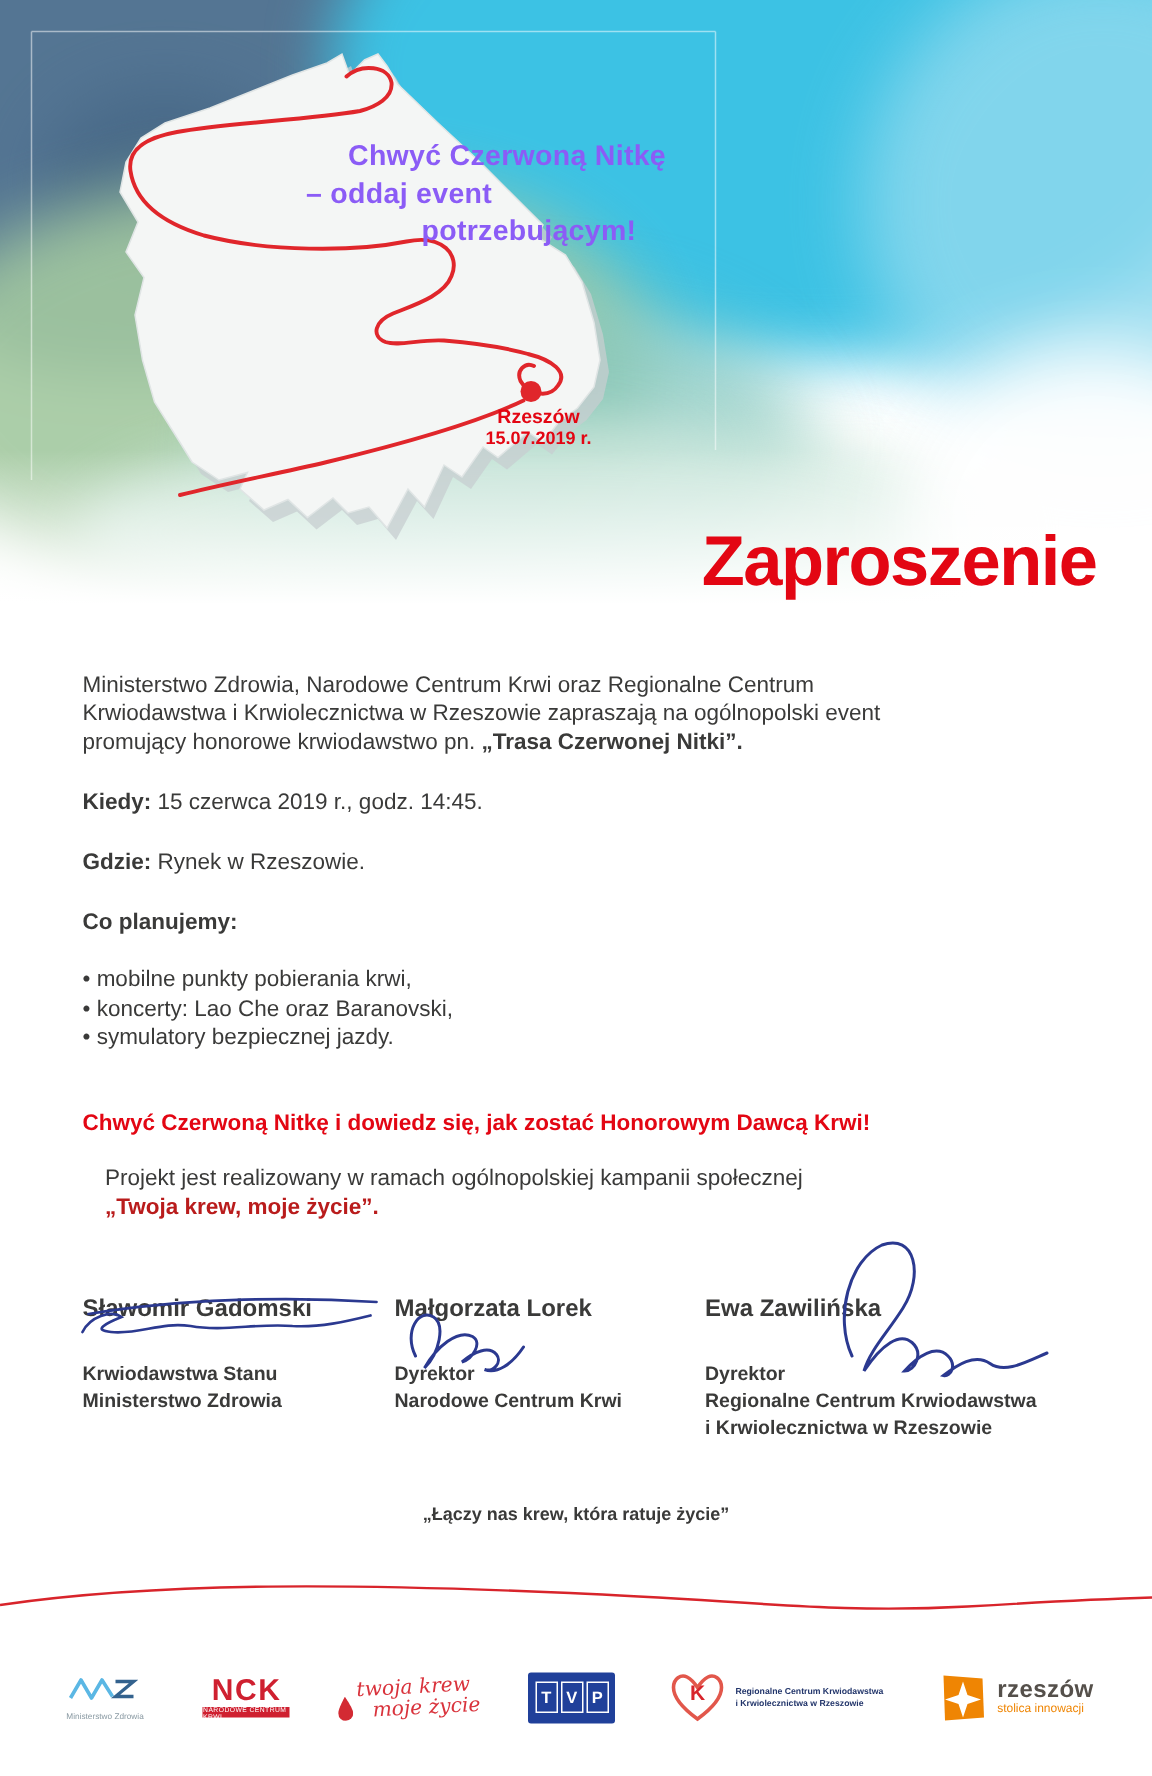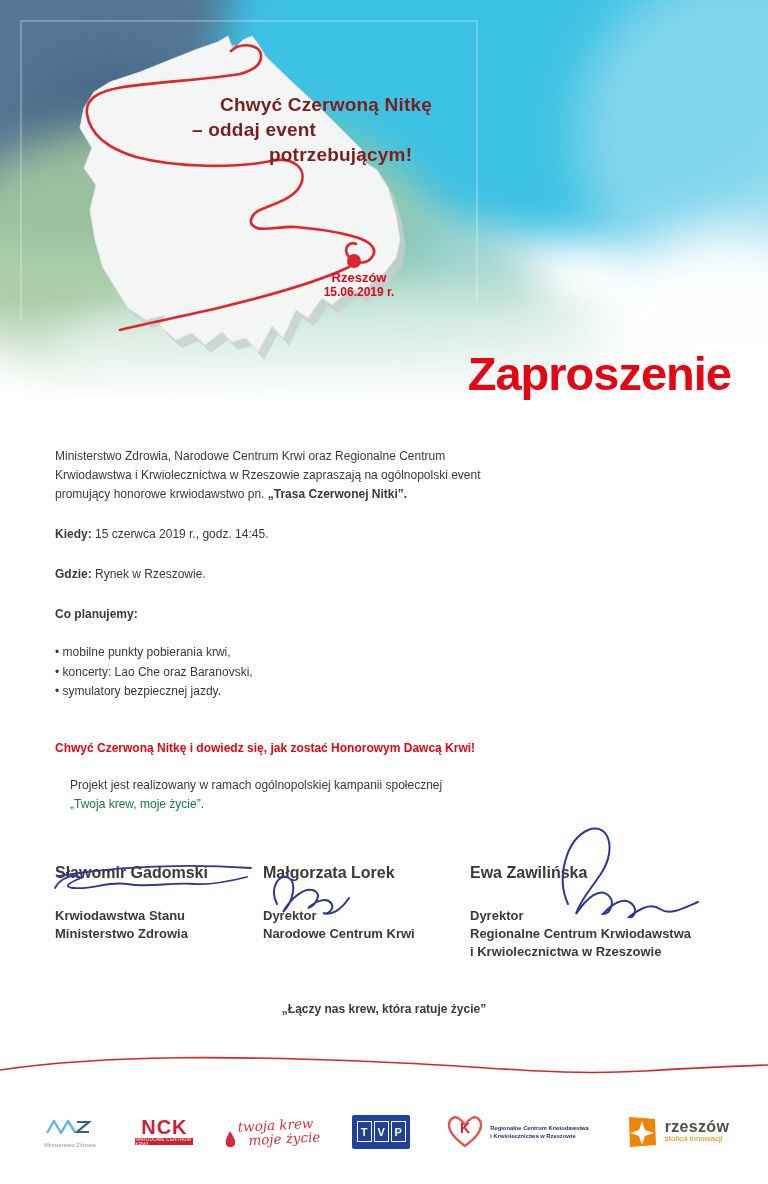--- a/index.html
+++ b/index.html
@@ -18,43 +18,43 @@
   .w4{left:-70px;top:120px;width:500px;height:290px;background:#a3c9a0;filter:blur(22px);
       border-radius:55% 45% 50% 60%;opacity:.9;}
   .w5{left:150px;top:195px;width:390px;height:210px;background:#82c6bd;filter:blur(24px);border-radius:50%;opacity:.75;}
   .w6{left:50px;top:280px;width:620px;height:150px;background:#d3eadf;filter:blur(18px);border-radius:50%;opacity:.85;}
   .w7{left:600px;top:230px;width:260px;height:240px;background:#ffffff;filter:blur(24px);border-radius:50%;opacity:.95;}
   .wfade{position:absolute;left:0;right:0;top:300px;height:132px;
          background:linear-gradient(to bottom,rgba(255,255,255,0),#ffffff 78%);}
 
   .hero-svg{position:absolute;left:0;top:0;}
 
-  .hero-headline{position:absolute;left:192px;top:92px;font-weight:bold;font-size:19px;
-                 line-height:25px;color:#7f1d1d;letter-spacing:.2px;}
+  .hero-headline{position:absolute;left:204px;top:92px;font-weight:bold;font-size:19px;
+                 line-height:25px;color:#8b5cf6;letter-spacing:.2px;}
   .hero-headline .hl1{margin-left:28px;}
   .hero-headline .hl3{margin-left:77px;}
 
   .marker-label{position:absolute;left:303px;top:271px;width:112px;text-align:center;color:#e30613;}
   .marker-city{font-weight:bold;font-size:13px;line-height:14px;}
   .marker-date{font-weight:bold;font-size:12px;line-height:14px;}
 
   .page-title{position:absolute;right:37px;top:346px;font-size:47px;font-weight:bold;
               color:#e30613;letter-spacing:-1px;}
 
   
-  .content{padding:0 16px 0 55px;font-size:12px;line-height:19px;}
+  .content{padding:0 16px 0 55px;font-size:15px;line-height:19px;}
   .intro{margin-top:17px;}
   b,.bold{font-weight:bold;}
   .kv{margin-top:21px;}
   .plan-label{margin-top:21px;font-weight:bold;}
   .bullets{margin-top:19px;}
   .bullets div{line-height:19.5px;}
   .callout{margin-top:37px;font-weight:bold;color:#e30613;}
   .project{margin-top:18px;margin-left:15px;}
-  .project-red{color:#15803d;font-weight:normal;}
+  .project-red{color:#b91c1c;font-weight:bold;}
 
   
   .signatures{position:relative;margin-top:44px;height:122px;}
   .sig-col{position:absolute;top:0;}
   .sig-col.c1{left:55px;width:200px;}
   .sig-col.c2{left:263px;width:200px;}
   .sig-col.c3{left:470px;width:260px;}
   .sig-name{font-size:16px;font-weight:bold;margin-top:6px;}
   .sig-titles{margin-top:25px;font-size:13px;font-weight:bold;line-height:18px;}
   .sig-svg{position:absolute;pointer-events:none;}
@@ -144,21 +144,21 @@
     </svg>
 
     <div class="hero-headline">
       <div class="hl1">Chwyć Czerwoną Nitkę</div>
       <div class="hl2">– oddaj event</div>
       <div class="hl3">potrzebującym!</div>
     </div>
 
     <div class="marker-label">
       <div class="marker-city">Rzeszów</div>
-      <div class="marker-date">15.06.2019 r.</div>
+      <div class="marker-date">15.07.2019 r.</div>
     </div>
 
     <div class="page-title">Zaproszenie</div>
   </div>
 
   <div class="content">
     <div class="intro">
       <div>Ministerstwo Zdrowia, Narodowe Centrum Krwi oraz Regionalne Centrum</div>
       <div>Krwiodawstwa i Krwiolecznictwa w Rzeszowie zapraszają na ogólnopolski event</div>
       <div><span>promujący honorowe krwiodawstwo pn. </span><b>„Trasa Czerwonej Nitki”.</b></div>

